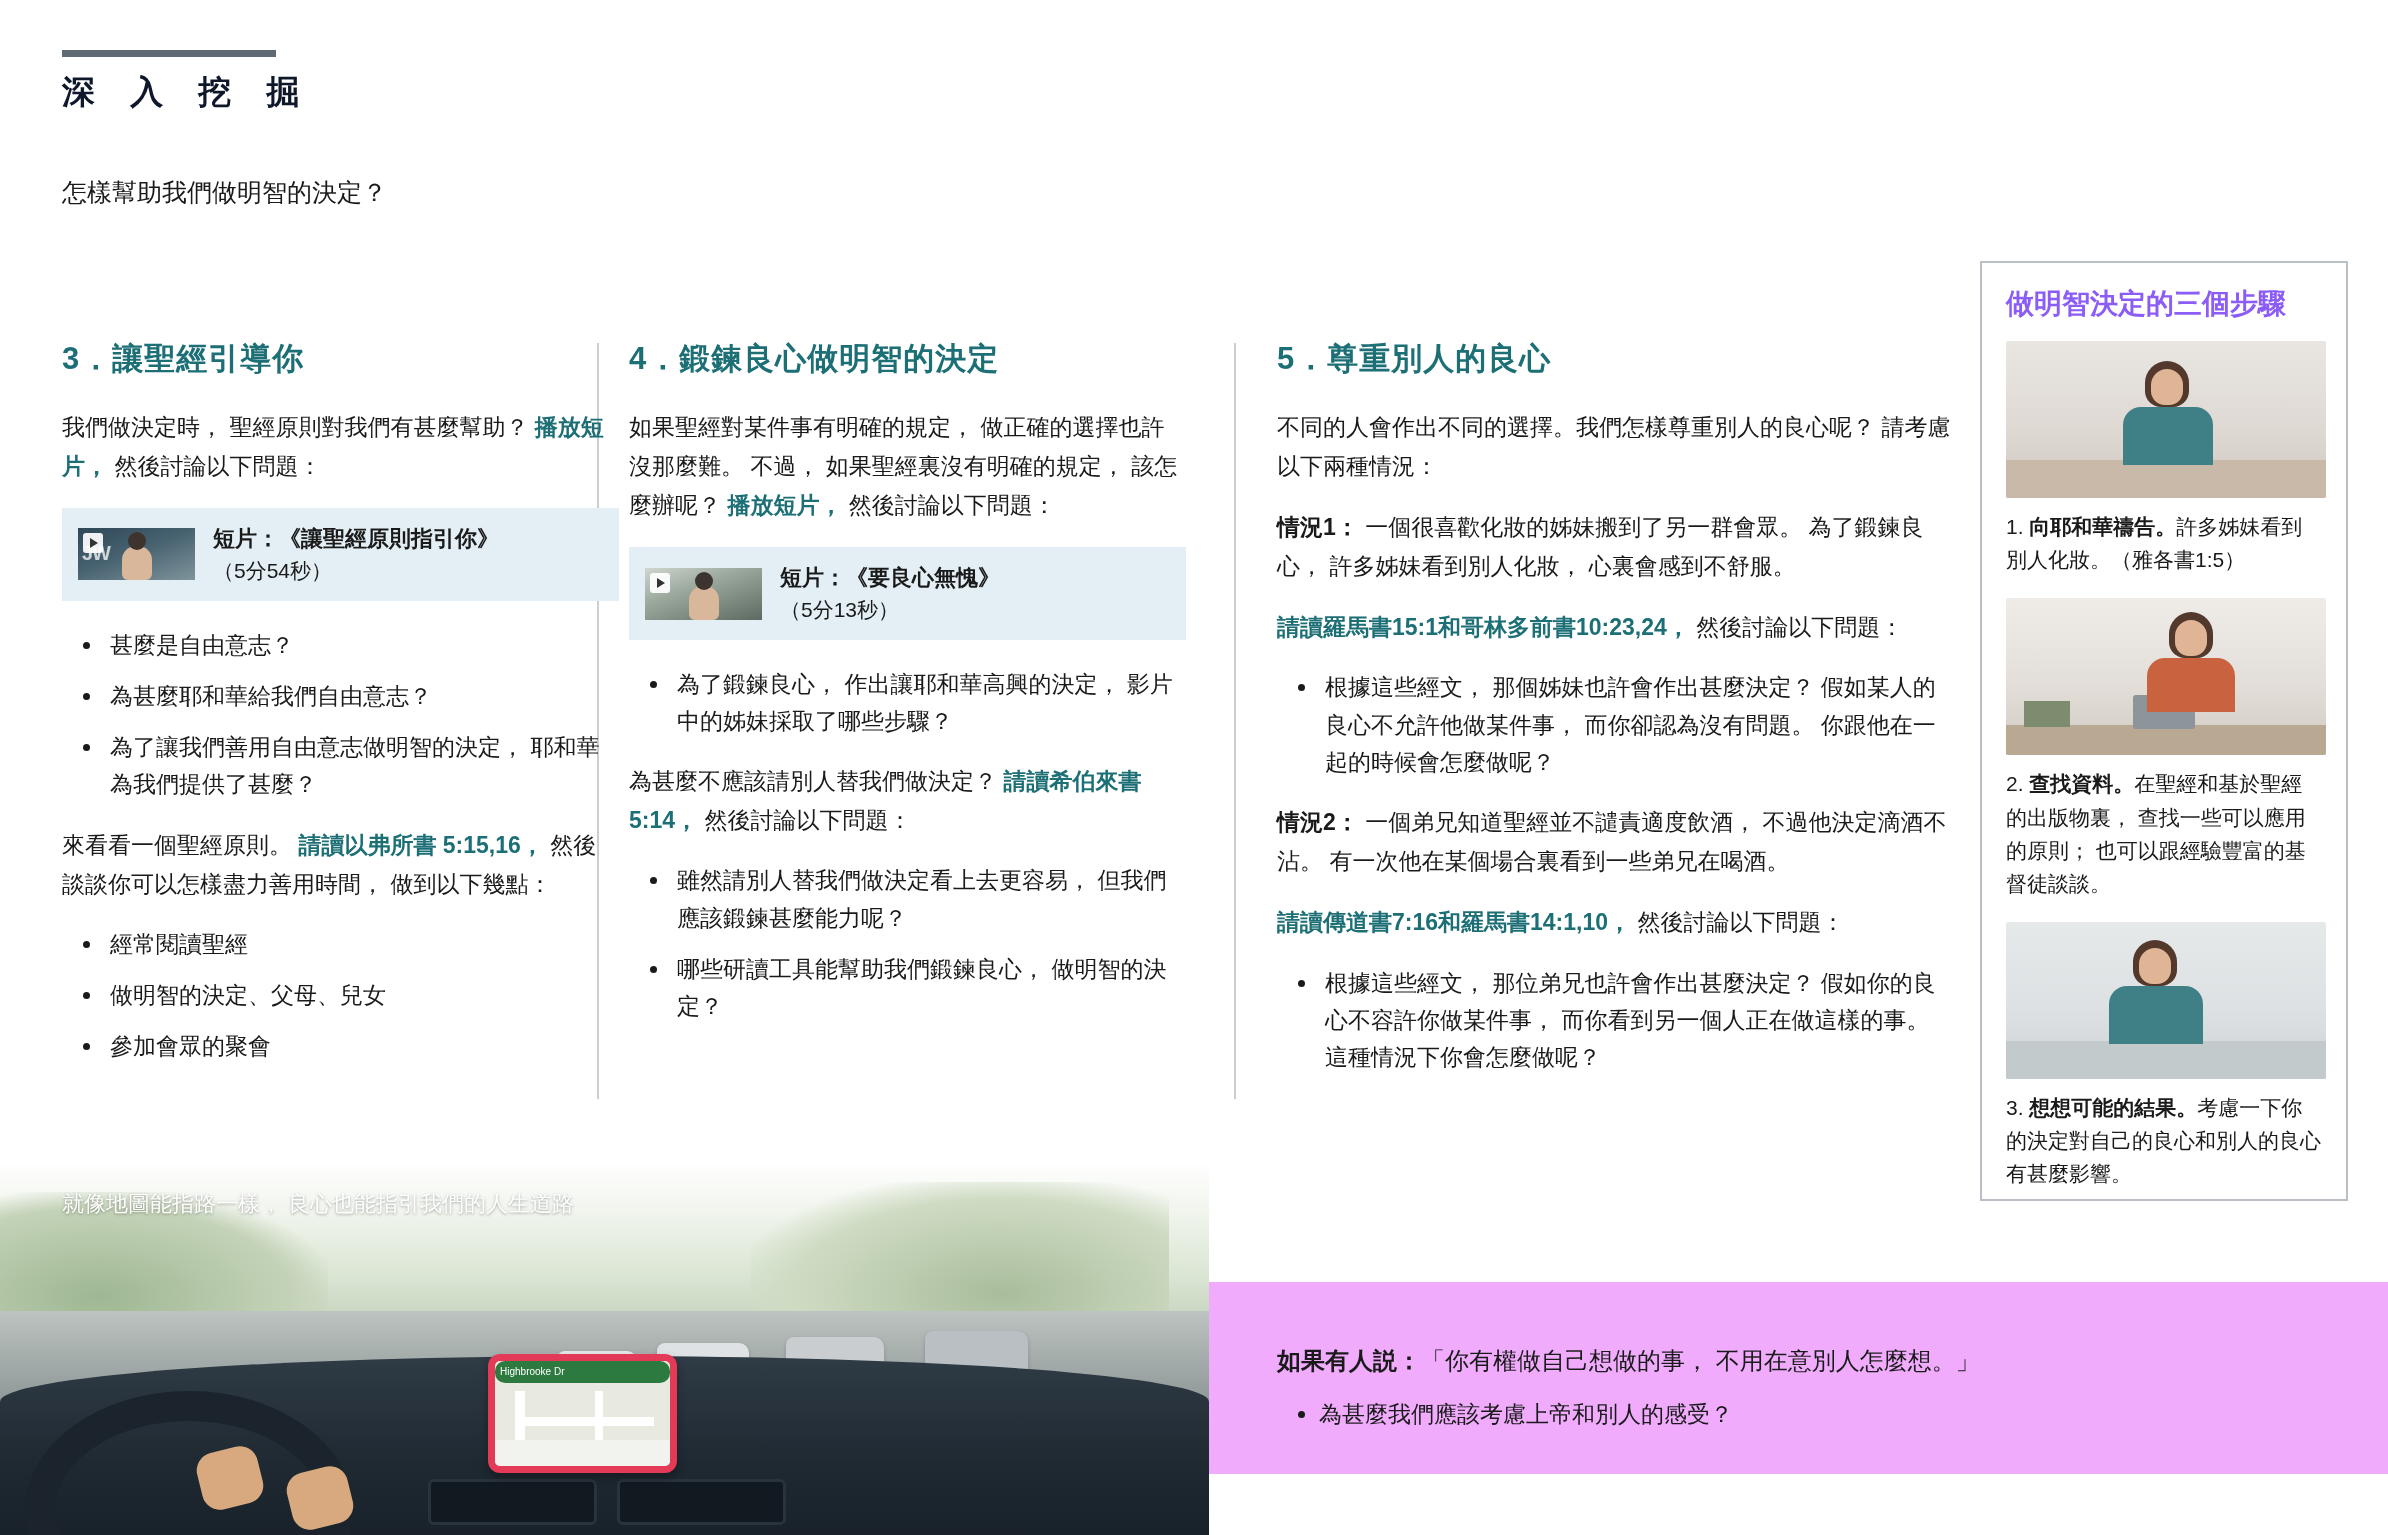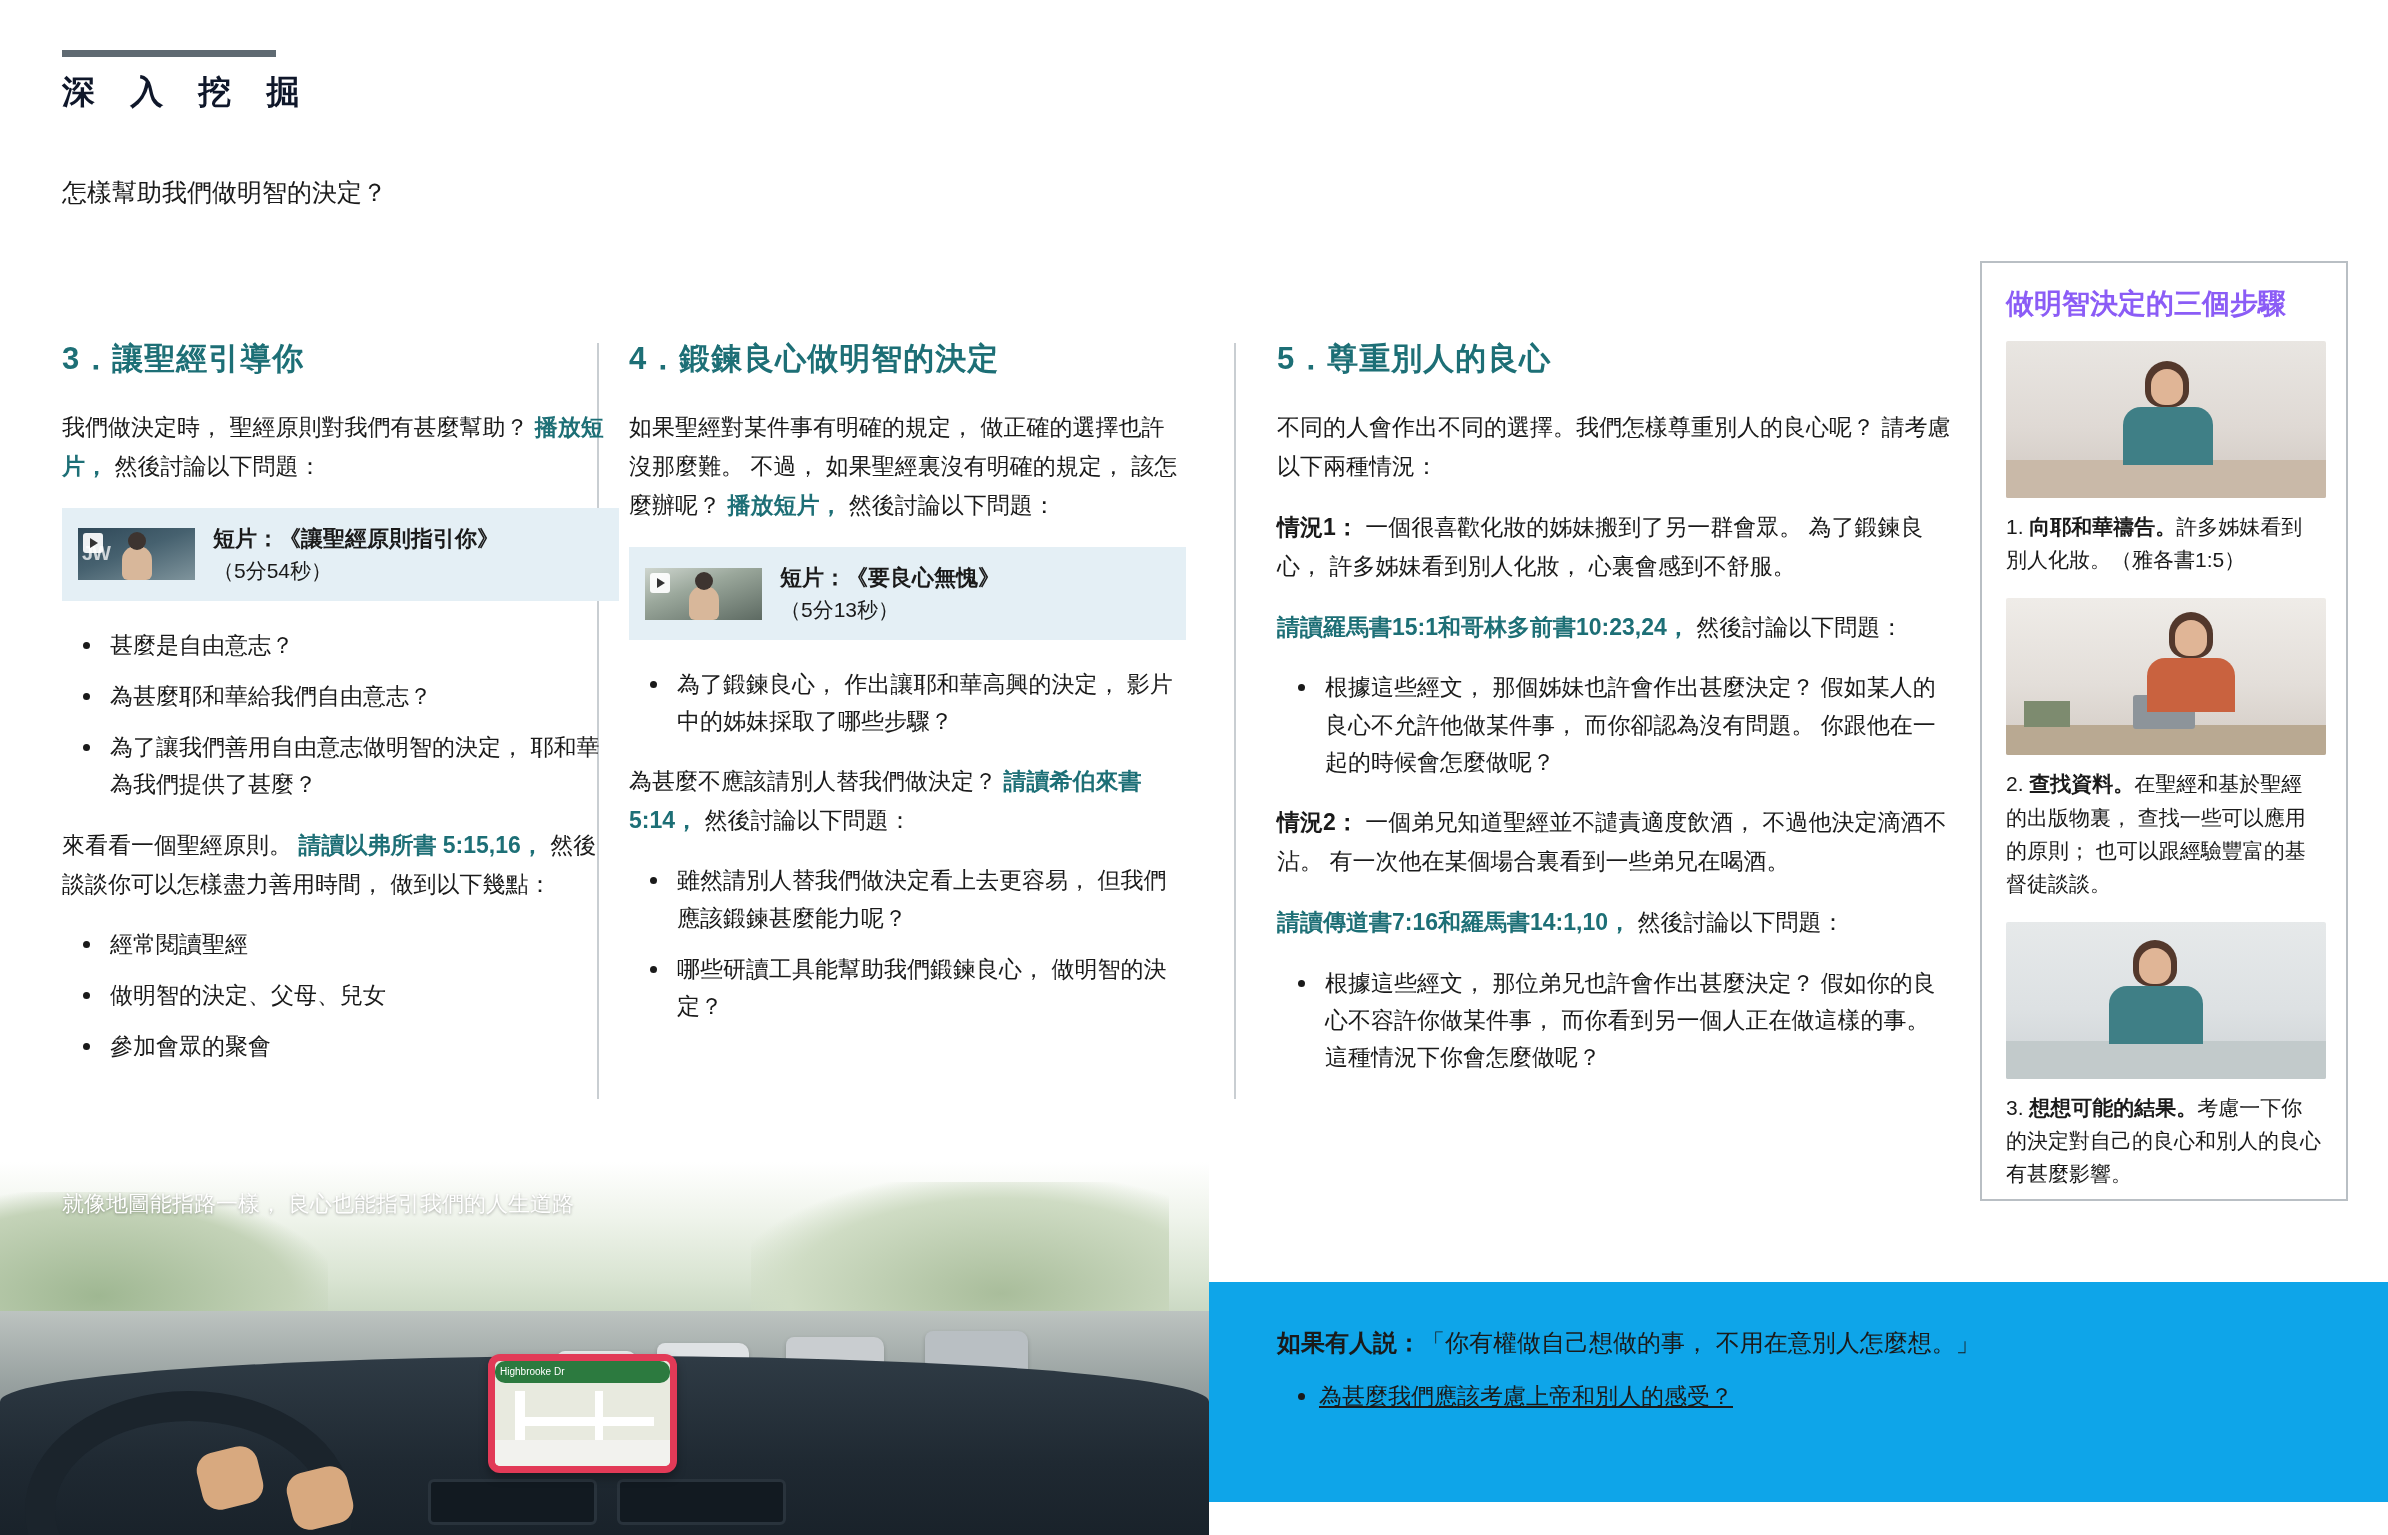--- a/index.html
+++ b/index.html
@@ -309,30 +309,30 @@
     left: 62px; top: 1189px;
     font-size: 22px;
     color: #ffffff;
     text-shadow: 0 1px 3px rgba(0,0,0,0.35);
   }
 
   
   .bottombox {
     position: absolute;
     left: 1209px; top: 1282px;
-    width: 1179px; height: 220px;
-    background: #0ea5e9;
-    padding: 42px 68px;
+    width: 1179px; height: 192px;
+    background: #f0abfc;
+    padding: 60px 68px;
   }
   .bottombox .q {
     font-size: 24px;
     line-height: 1.6;
     margin: 0 0 16px 0;
   }
-  .bottombox ul { margin: 0; padding-left: 42px; text-decoration: underline; }
+  .bottombox ul { margin: 0; padding-left: 42px; }
   .bottombox li { font-size: 23px; line-height: 1.6; }
 </style>
 </head>
 <body>
 
 <div class="header-rule"></div>
 <div class="header-title">深 入 挖 掘</div>
 <div class="intro">
   <div>怎樣幫助我們做明智的決定？</div>
 </div>

